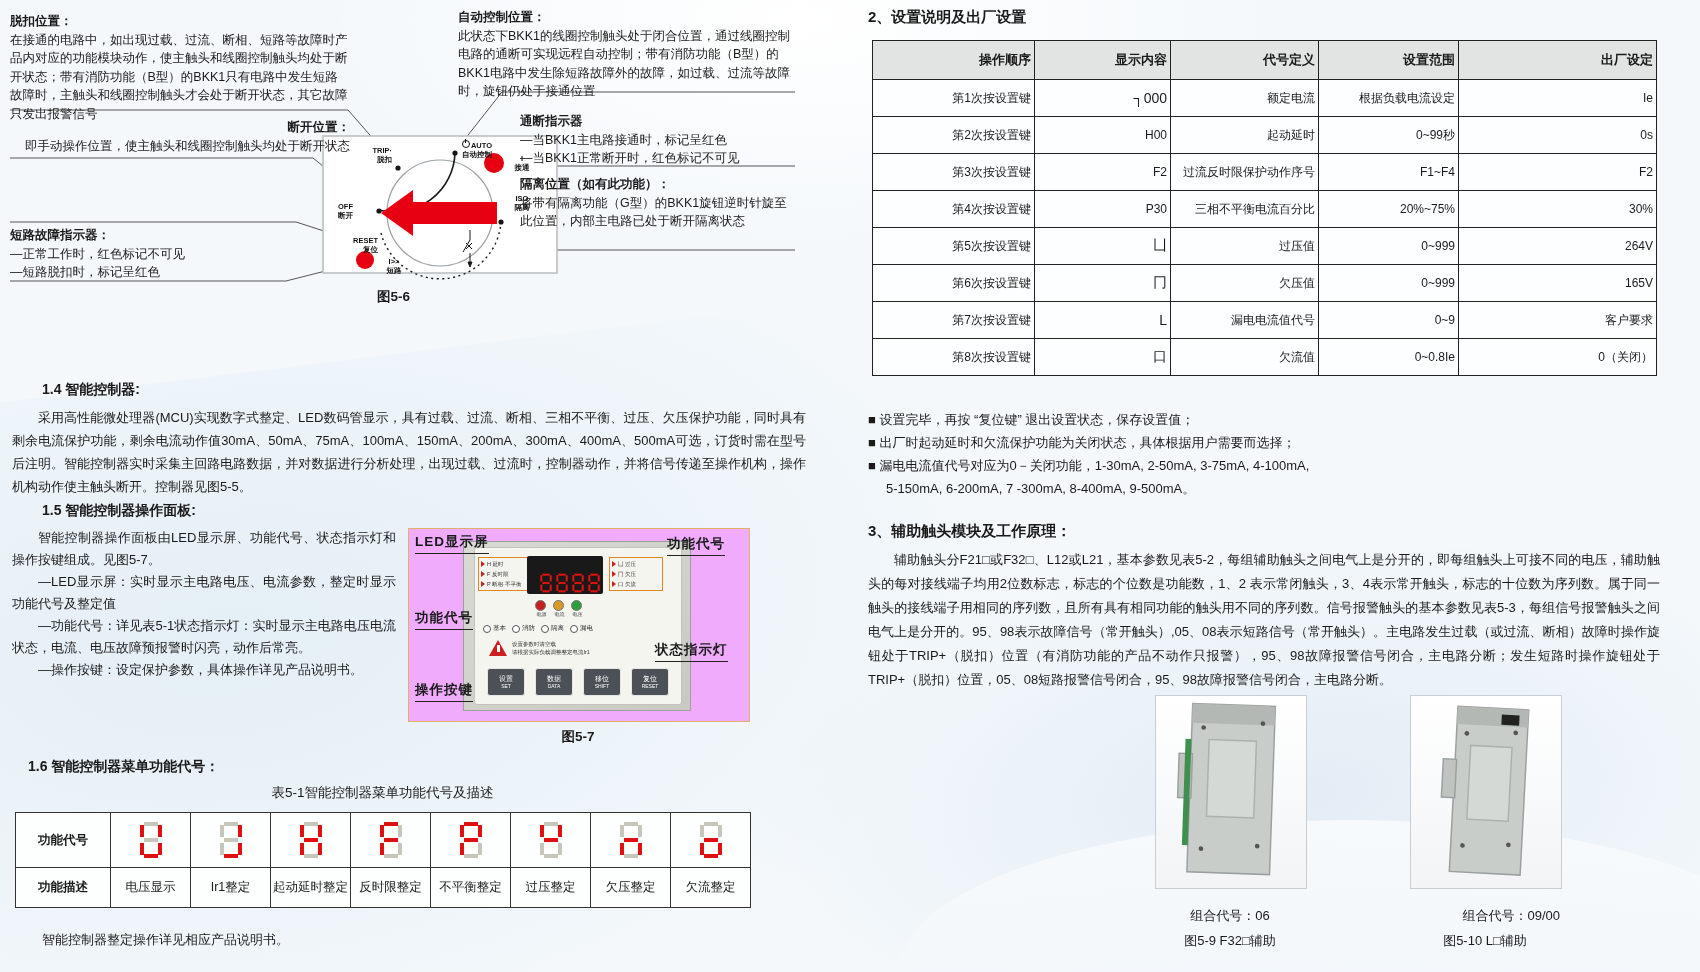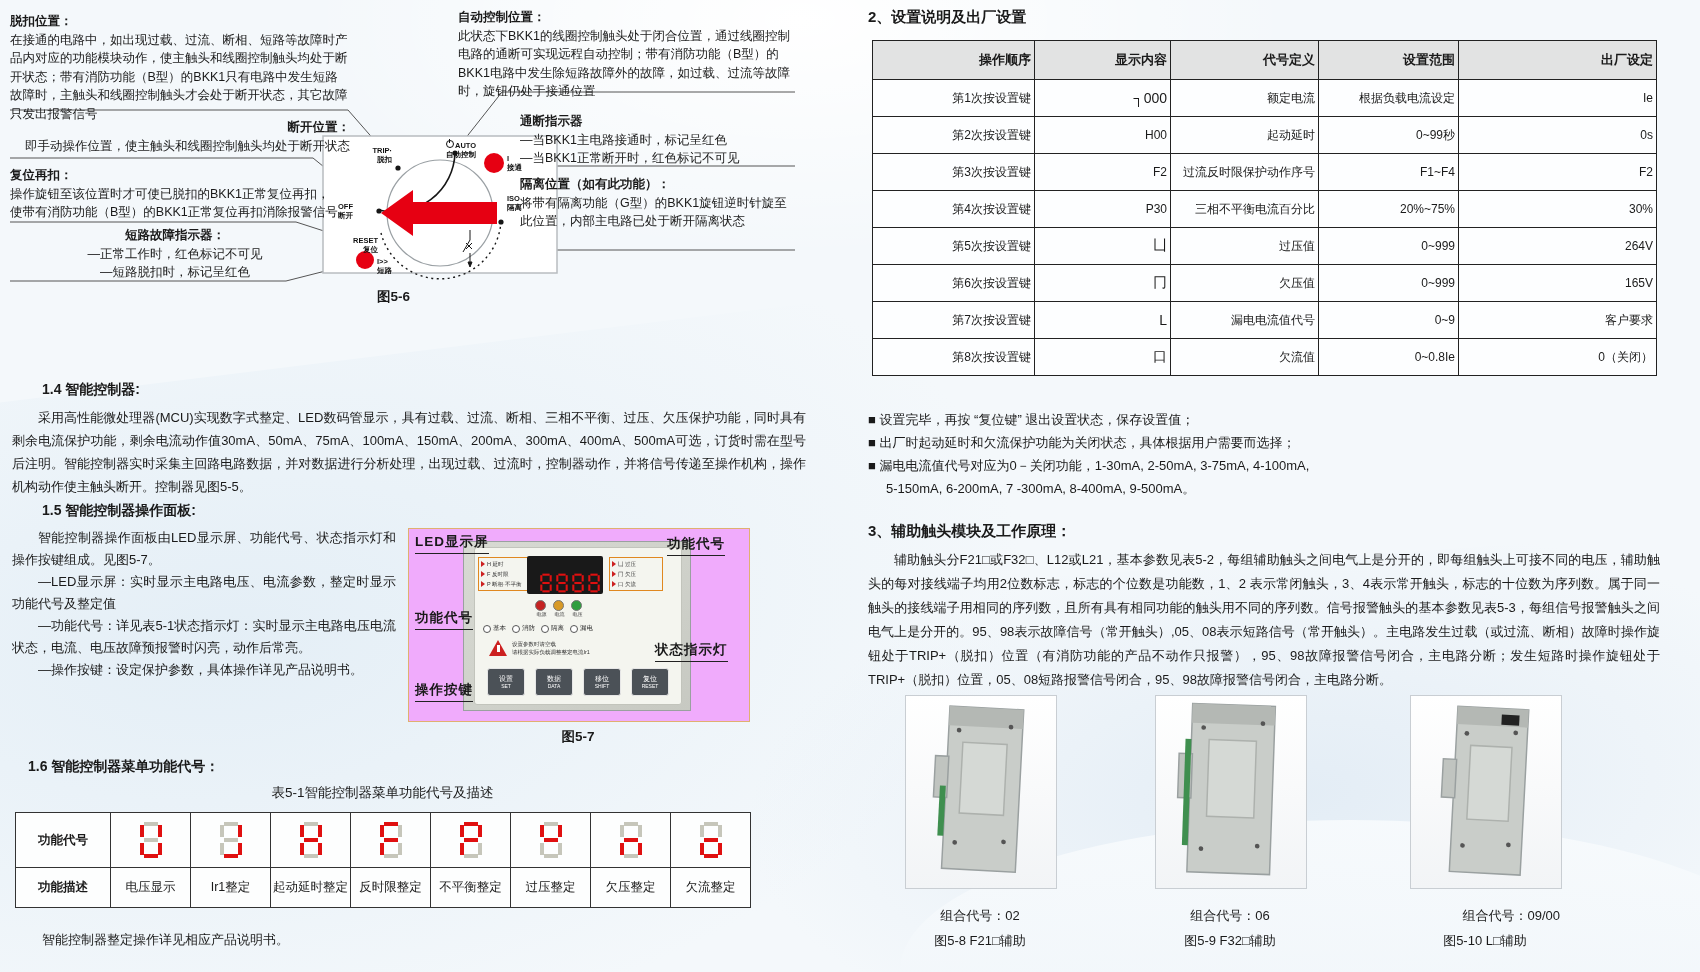--- a/index.html
+++ b/index.html
@@ -20,21 +20,21 @@
 
   .h-sec{font-weight:bold;font-size:15px;}
   .h-sub{font-weight:bold;font-size:14px;}
   .body-txt{font-size:13px;line-height:23px;text-align:justify;}
   .indent{text-indent:2em;}
 
   
   .callout{font-size:12.5px;line-height:18.5px;}
   .callout .c-title{font-weight:bold;}
 
-  .dial-label{font-size:7.5px;line-height:9px;font-weight:bold;color:#111;}
+  .dial-label{font-size:7.5px;line-height:9px;font-weight:bold;color:#111;text-align:center;}
 
   
   .fig57{background:#f0abfc;border:1px solid #e0b070;}
   .fig57 .big-label{font-size:13.5px;font-weight:bold;letter-spacing:1px;
                     border-bottom:1.5px solid #222;padding-bottom:2px;}
   .photo{background:linear-gradient(145deg,#d8dad3,#c7c9c2);border:1px solid #9aa0a0;}
   .face{background:#f4f5ef;border:1px solid #c2c4bc;border-radius:3px;}
   .mk{display:flex;align-items:center;font-size:5.5px;line-height:10px;color:#333;white-space:nowrap;}
   .tri-r{width:0;height:0;border-top:3px solid transparent;border-bottom:3px solid transparent;
          border-left:4px solid #cc2020;margin-right:2px;}
@@ -132,25 +132,21 @@
     </svg>
 
     <div class="abs callout" style="left:10px;top:12px;width:340px;">
       <div class="c-title">脱扣位置：</div>
       <div>在接通的电路中，如出现过载、过流、断相、短路等故障时产品内对应的功能模块动作，使主触头和线圈控制触头均处于断开状态；带有消防功能（B型）的BKK1只有电路中发生短路故障时，主触头和线圈控制触头才会处于断开状态，其它故障只发出报警信号</div>
     </div>
     <div class="abs callout" style="left:10px;top:118px;width:340px;text-align:right;">
       <div class="c-title">断开位置：</div>
       <div>即手动操作位置，使主触头和线圈控制触头均处于断开状态</div>
     </div>
-    <div class="abs callout" style="left:10px;top:166px;width:330px;">
-      <div class="c-title">复位再扣：</div>
-      <div>操作旋钮至该位置时才可使已脱扣的BKK1正常复位再扣，使带有消防功能（B型）的BKK1正常复位再扣消除报警信号</div>
-    </div>
-    <div class="abs callout" style="left:10px;top:226px;width:330px;text-align:center;">
+    <div class="abs callout" style="left:10px;top:226px;width:330px;">
       <div class="c-title">短路故障指示器：</div>
       <div>—正常工作时，红色标记不可见</div>
       <div>—短路脱扣时，标记呈红色</div>
     </div>
 
     <div class="abs callout" style="left:458px;top:8px;width:337px;">
       <div class="c-title">自动控制位置：</div>
       <div>此状态下BKK1的线圈控制触头处于闭合位置，通过线圈控制电路的通断可实现远程自动控制；带有消防功能（B型）的BKK1电路中发生除短路故障外的故障，如过载、过流等故障时，旋钮仍处于接通位置</div>
     </div>
     <div class="abs callout" style="left:520px;top:112px;width:276px;">
@@ -566,39 +562,20 @@
   <div class="abs" style="left:868px;top:408px;width:800px;">
     <div class="bullet-line">■ 设置完毕，再按 “复位键” 退出设置状态，保存设置值；</div>
     <div class="bullet-line">■ 出厂时起动延时和欠流保护功能为关闭状态，具体根据用户需要而选择；</div>
     <div class="bullet-line">■ 漏电电流值代号对应为0－关闭功能，1-30mA, 2-50mA, 3-75mA, 4-100mA,</div>
     <div class="bullet-line" style="padding-left:18px;">5-150mA, 6-200mA, 7 -300mA, 8-400mA, 9-500mA。</div>
   </div>
 
   <div class="abs h-sec" style="left:868px;top:522px;">3、辅助触头模块及工作原理：</div>
   <div class="abs body-txt indent" style="left:868px;top:548px;width:792px;line-height:24px;">辅助触头分F21□或F32□、L12或L21，基本参数见表5-2，每组辅助触头之间电气上是分开的，即每组触头上可接不同的电压，辅助触头的每对接线端子均用2位数标志，标志的个位数是功能数，1、2 表示常闭触头，3、4表示常开触头，标志的十位数为序列数。属于同一触头的接线端子用相同的序列数，且所有具有相同功能的触头用不同的序列数。信号报警触头的基本参数见表5-3，每组信号报警触头之间电气上是分开的。95、98表示故障信号（常开触头）,05、08表示短路信号（常开触头）。主电路发生过载（或过流、断相）故障时操作旋钮处于TRIP+（脱扣）位置（有消防功能的产品不动作只报警），95、98故障报警信号闭合，主电路分断；发生短路时操作旋钮处于TRIP+（脱扣）位置，05、08短路报警信号闭合，95、98故障报警信号闭合，主电路分断。</div>
 
-  <div class="abs" style="left:905px;top:695px;">
-    <div class="prod-box" style="width:150px;height:192px;">
-      <svg width="150" height="192" viewBox="0 0 100 130">
-        <g transform="rotate(3 50 65)">
-          <rect x="26" y="8" width="50" height="110" fill="#c9cdc9" stroke="#9aa0a0"></rect>
-          <rect x="26" y="8" width="50" height="13" fill="#b4b8b4"></rect>
-          <rect x="36" y="32" width="30" height="48" fill="#d5d9d5" stroke="#adb1ad"></rect>
-          <rect x="18" y="42" width="9" height="28" fill="#c0c4c0" stroke="#9aa0a0"></rect>
-          <rect x="22" y="62" width="4" height="34" fill="#3f8f4f"></rect>
-          <circle cx="33" cy="24" r="1.6" fill="#555"></circle>
-            <circle cx="68" cy="20" r="1.6" fill="#555"></circle>
-          <circle cx="34" cy="100" r="1.6" fill="#555"></circle>
-            <circle cx="67" cy="98" r="1.6" fill="#555"></circle>
-        </g>
-      </svg>
-    </div>
-    <div class="prod-cap" style="width:150px;margin-top:14px;">组合代号：02</div>
-    <div class="prod-cap" style="width:150px;">图5-8  F21□辅助</div>
-  </div>
 
   <div class="abs" style="left:1155px;top:695px;">
     <div class="prod-box" style="width:150px;height:192px;">
       <svg width="150" height="192" viewBox="0 0 100 130">
         <g transform="rotate(2 50 65)">
           <rect x="22" y="6" width="56" height="114" fill="#c9cdc9" stroke="#9aa0a0"></rect>
           <rect x="22" y="6" width="56" height="13" fill="#b4b8b4"></rect>
           <rect x="34" y="30" width="32" height="52" fill="#d5d9d5" stroke="#adb1ad"></rect>
           <rect x="14" y="40" width="9" height="30" fill="#c0c4c0" stroke="#9aa0a0"></rect>
           <rect x="18" y="30" width="4" height="72" fill="#3f8f4f"></rect>

